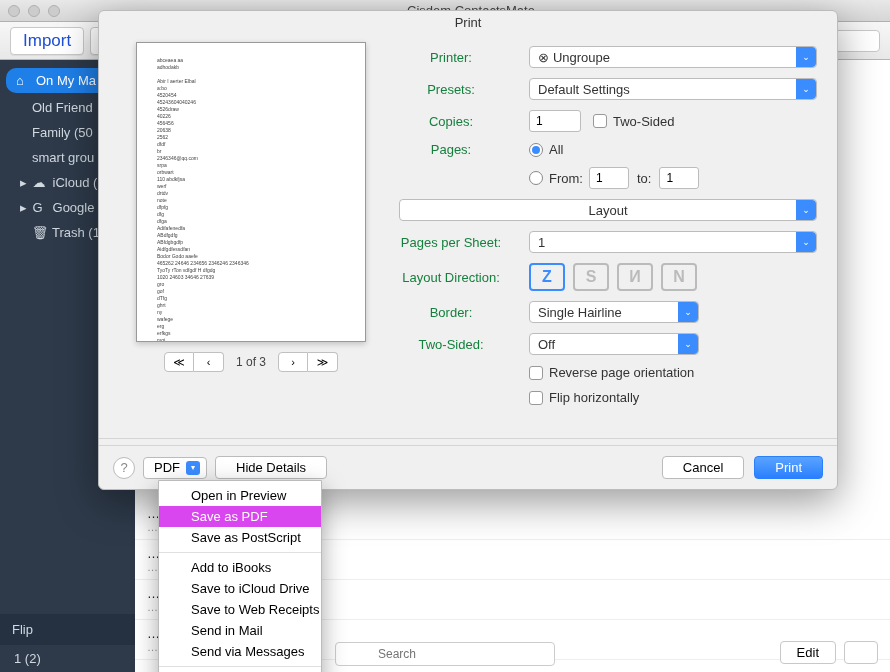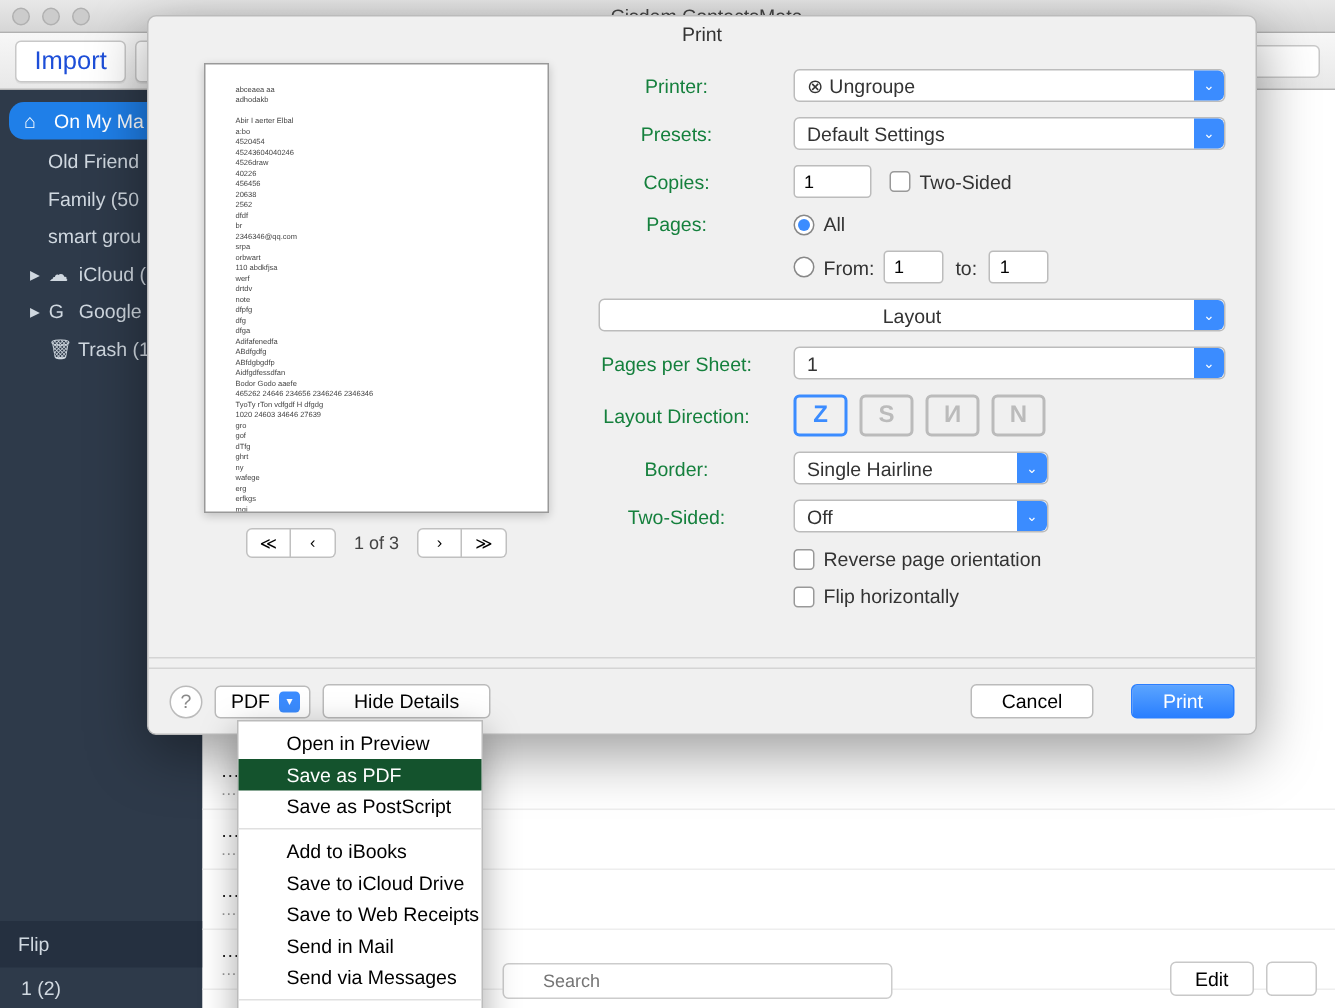--- a/index.html
+++ b/index.html
@@ -25,21 +25,21 @@
 .side-sub { padding-left: 32px; }
 .tags-header { margin-top: auto; background: #253040; padding: 8px 12px; font-size: 13px; }
 .tag-row { padding: 6px 14px; font-size: 13px; }
 
 .content { flex: 1; background: #fff; position: relative; }
 
 
 .contact-row { padding: 6px 12px; border-bottom: 1px solid #eee; }
 .contact-row .name { font-size: 13px; color: #222; }
 .contact-row .company { font-size: 11px; color: #999; }
-.search-field { position: absolute; bottom: 6px; left: 200px; width: 260px; height: 24px; border: 1px solid #ccc; border-radius: 4px; padding-left: 26px; font-size: 12px; background: #fff; }
+.search-field { position: absolute; bottom: 6px; left: 200px; width: 220px; height: 24px; border: 1px solid #ccc; border-radius: 4px; padding-left: 42px; font-size: 12px; background: #fff; }
 .search-field::before { content: "🔍"; position: absolute; left: 6px; top: 3px; font-size: 12px; color: #888; }
 
 
 .bottom-bar { position: absolute; bottom: 8px; right: 12px; display: flex; gap: 8px; }
 .bottom-bar .b { border: 1px solid #c8c8c8; background: #fff; border-radius: 4px; padding: 3px 16px; font-size: 13px; }
 .share-icon { width: 30px; display:flex; align-items:center; justify-content:center; }
 
 
 .dialog { position: absolute; top: 10px; left: 98px; width: 740px; height: 480px; background: #f0f0f0; border: 1px solid #bbb; border-radius: 6px; box-shadow: 0 12px 40px rgba(0,0,0,0.4); display: flex; flex-direction: column; }
 .dialog-title { text-align: center; font-size: 13px; padding: 4px; color: #333; }
@@ -66,28 +66,28 @@
 .layout-select { width: 190px; margin: 0 auto; }
 .dir-icons { display: flex; gap: 8px; }
 .dir-icon { width: 36px; height: 28px; border: 2px solid #bbb; border-radius: 4px; display:flex; align-items:center; justify-content:center; color:#bbb; font-weight:bold; font-size:16px; }
 .dir-icon.sel { border-color: #3b8cff; color:#3b8cff; }
 .rule { border: none; border-top: 1px solid #d4d4d4; margin: 6px 0; }
 
 .dialog-footer { display: flex; align-items: center; padding: 10px 14px; border-top: 1px solid #d4d4d4; gap: 8px; }
 .help-btn { width: 22px; height: 22px; border-radius: 50%; border: 1px solid #bbb; background:#fff; color:#888; font-size:13px; display:flex;align-items:center;justify-content:center; }
 .pdf-btn { display: flex; align-items: center; border: 1px solid #bbb; background:#fff; border-radius:4px; height:22px; padding: 0 6px 0 10px; font-size:13px; gap:6px; }
 .pdf-btn .caret2 { width:14px; height:14px; background:#3b8cff; border-radius:3px; display:flex;align-items:center;justify-content:center;color:#fff;font-size:8px; }
-.footer-right { margin-left: auto; display: flex; gap: 25px; justify-content: space-between; }
+.footer-right { margin-left: auto; display: flex; gap: 10px; justify-content: space-between; }
 .dlg-btn { padding: 3px 20px; border: 1px solid #bbb; border-radius: 4px; background:#fff; font-size:13px; }
 .dlg-btn.primary { background: linear-gradient(#5aa4ff,#2a7fff); color:#fff; border-color:#2a7fff; }
 
 
 .pdf-menu { position: absolute; top: 480px; left: 158px; width: 164px; background: #fff; border: 1px solid #bbb; border-radius: 0 0 5px 5px; box-shadow: 0 8px 24px rgba(0,0,0,0.35); font-size: 13px; padding: 4px 0; z-index: 50; }
 .pdf-menu .mi { padding: 3px 32px; white-space: nowrap; }
-.pdf-menu .mi.sel { background: #14532d; color: #fff; }
+.pdf-menu .mi.sel { background: #d946ef; color: #fff; }
 .pdf-menu .sep { height: 1px; background: #e0e0e0; margin: 4px 0; }
 </style>
 </head>
 <body>
 
 <div class="titlebar">
   <div class="traffic">
     <span></span>
     <span></span>
     <span></span>

